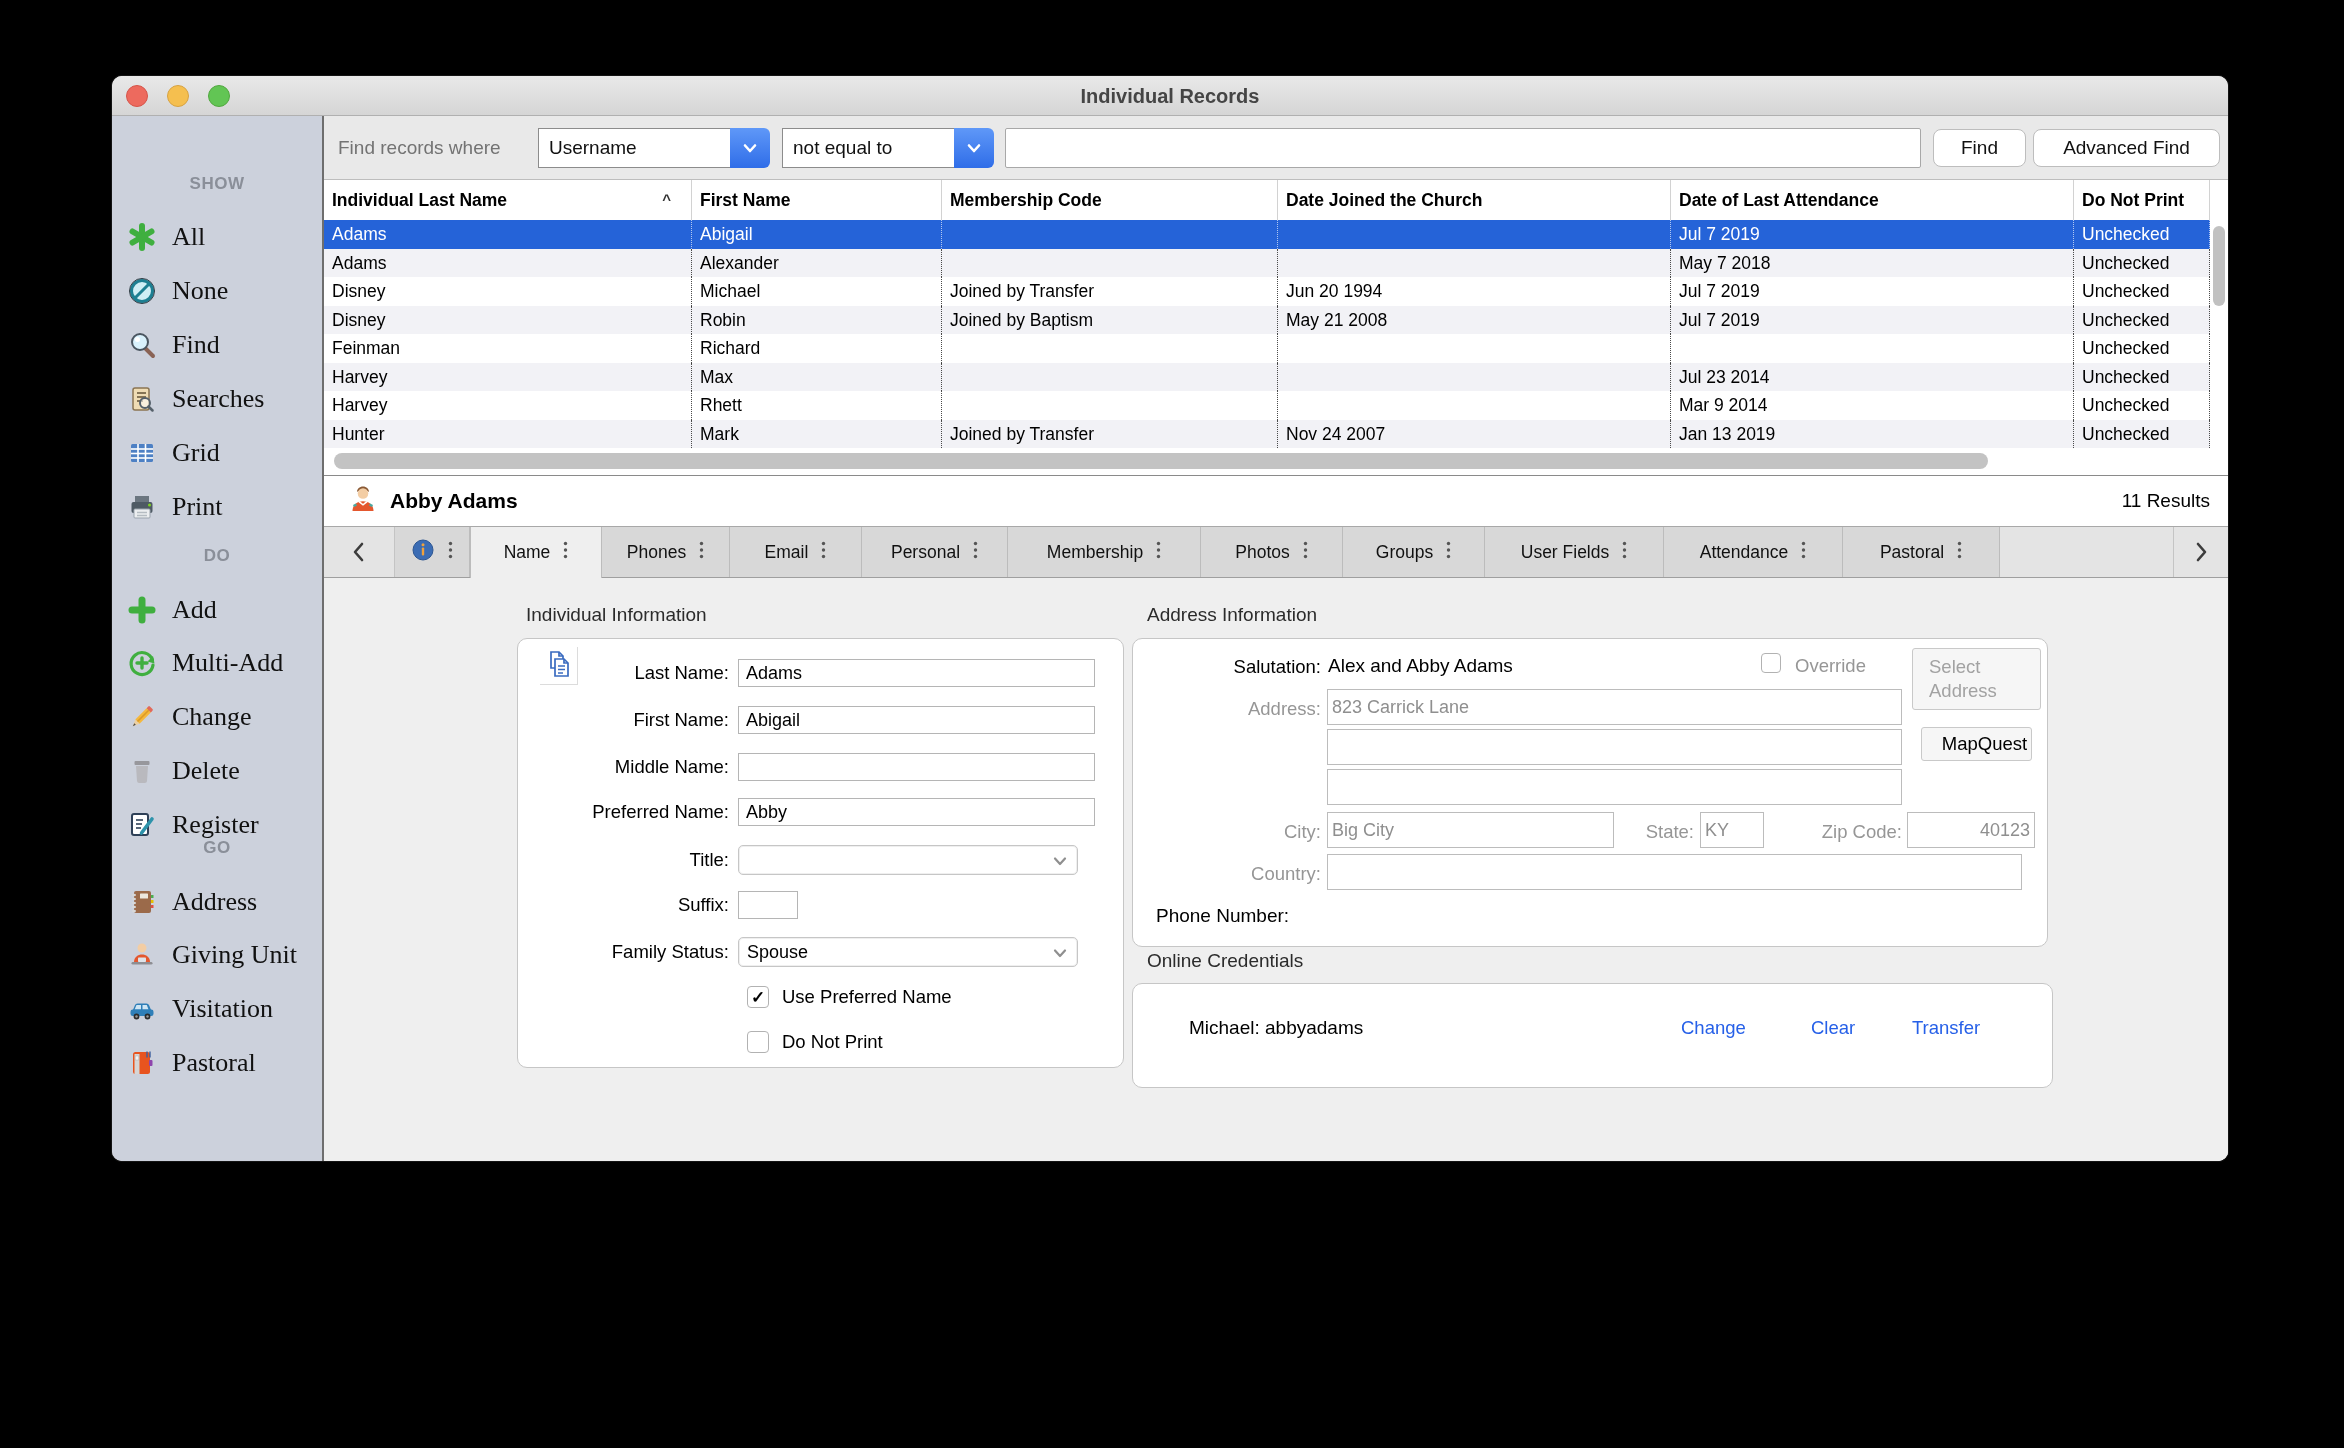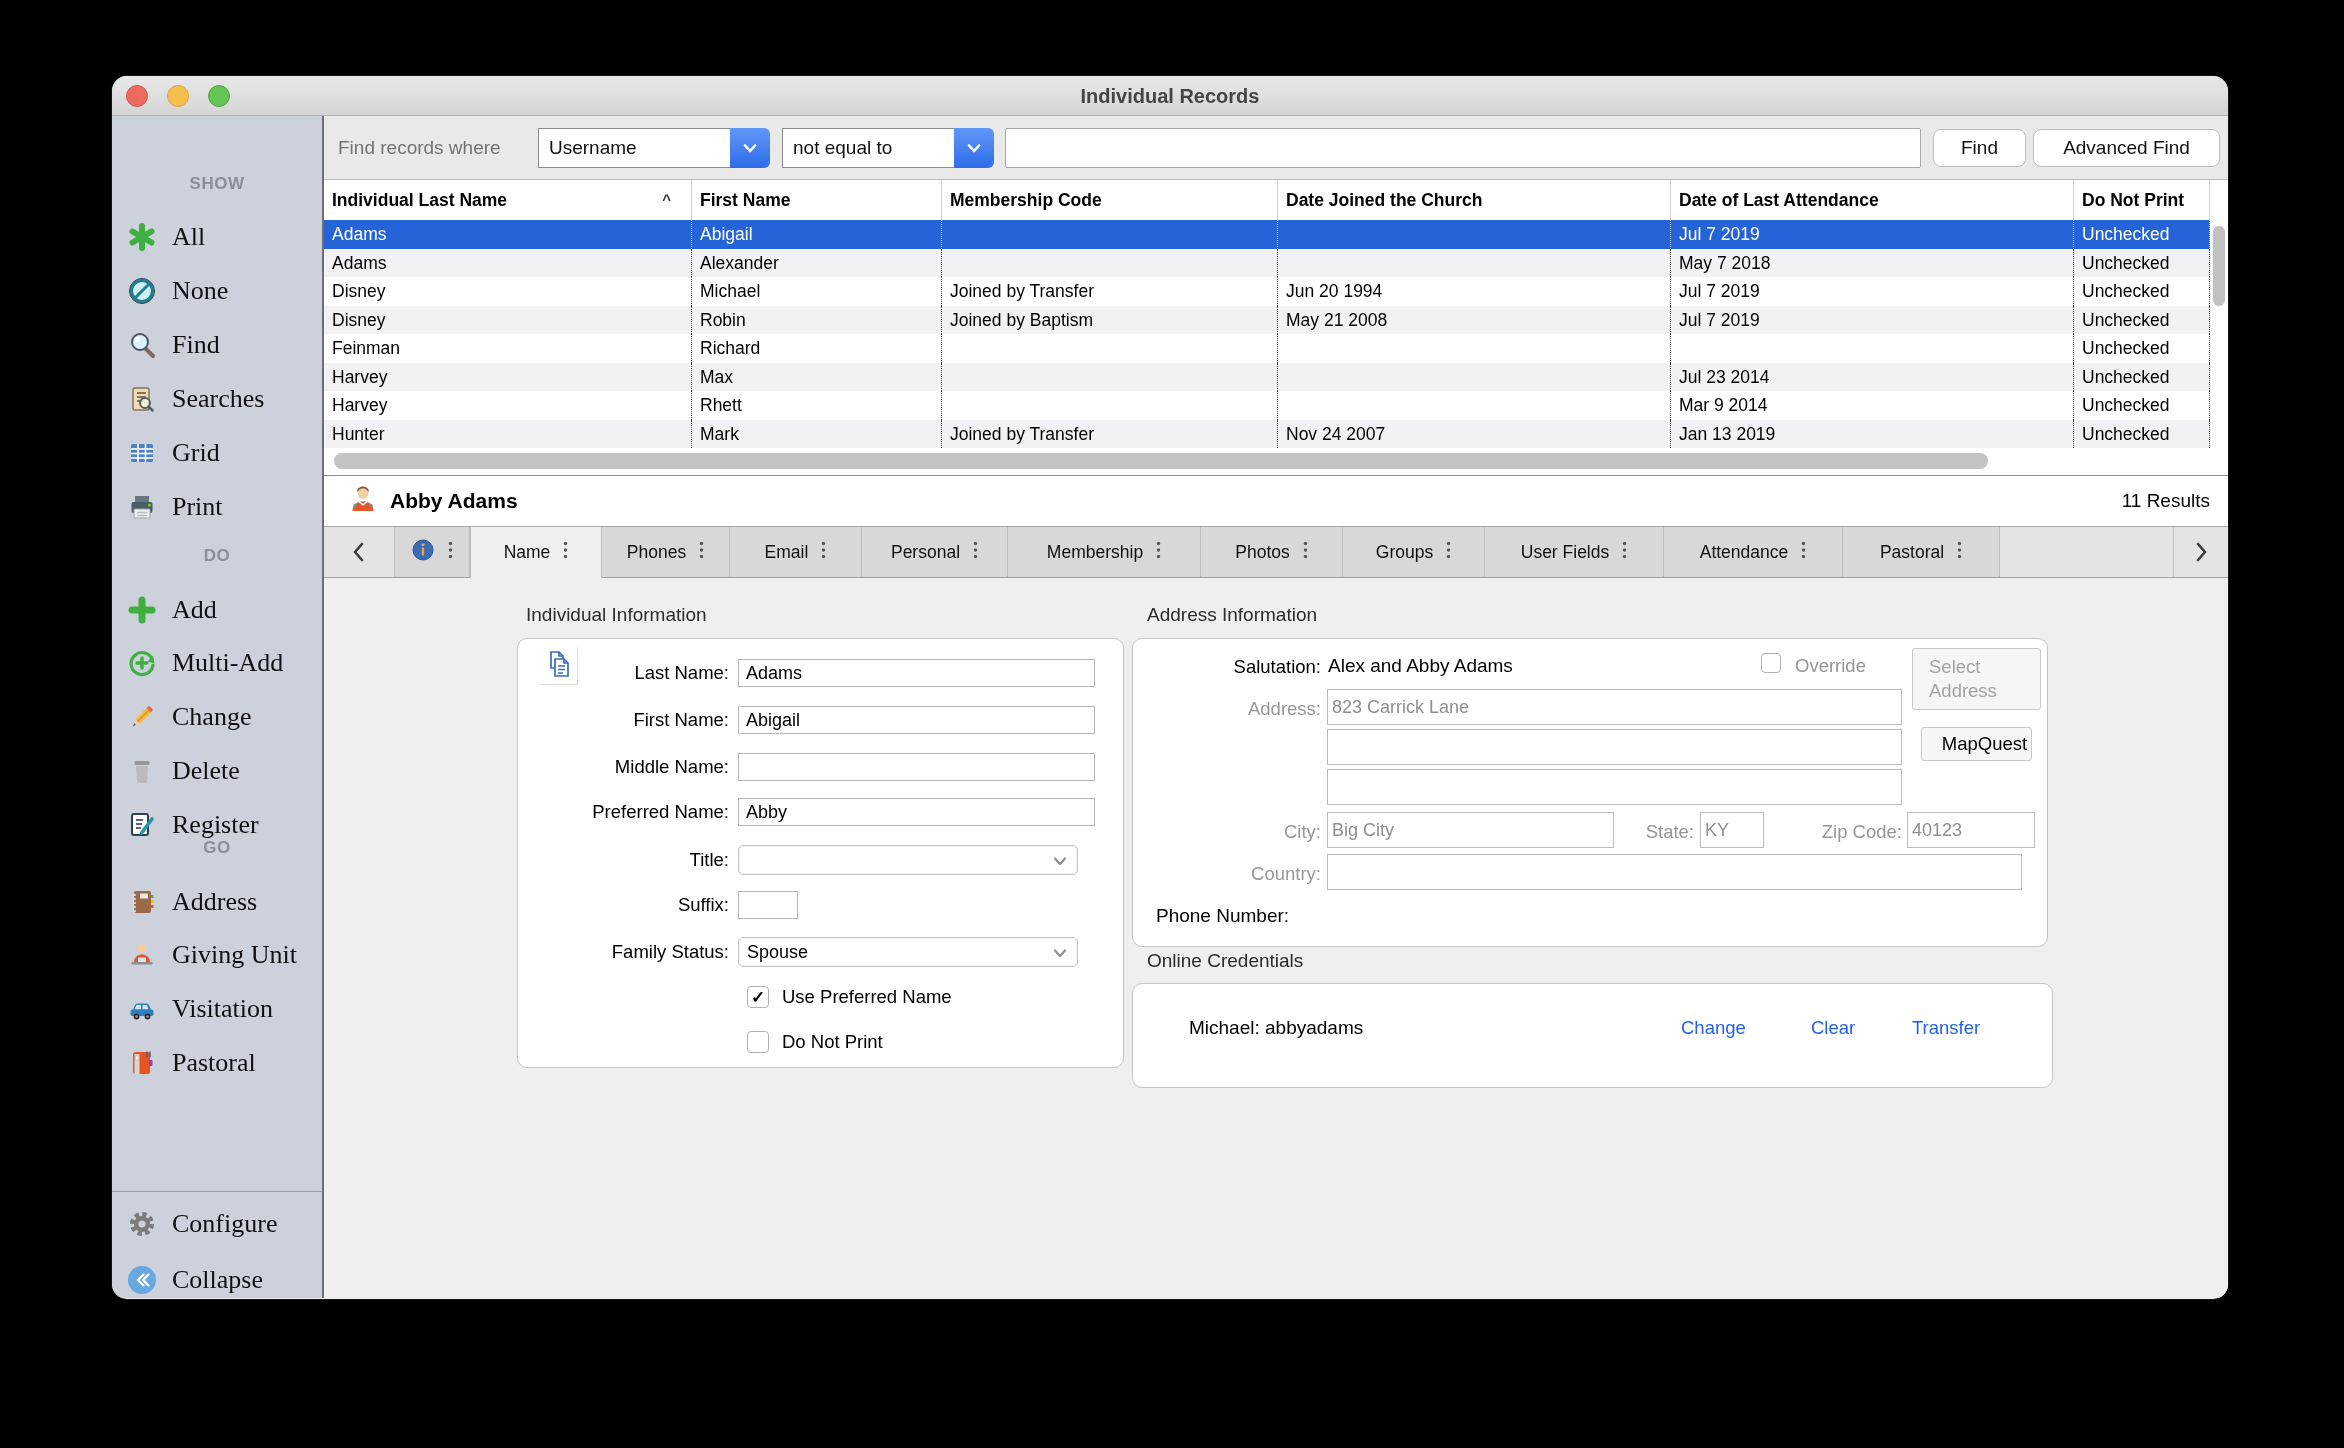--- a/index.html
+++ b/index.html
@@ -1,19 +1,19 @@
 <!DOCTYPE html>
 <html><head>
 <meta charset="utf-8">
 <style>
   * { margin:0; padding:0; box-sizing:border-box; }
   html,body { width:2344px; height:1448px; background:#000; overflow:hidden;
               font-family:"Liberation Sans", sans-serif; }
-  .window { position:absolute; left:112px; top:76px; width:2116px; height:1223px;
-            border-radius:15px; overflow:hidden; background:#efefef;
+  .window { position:absolute; left:112px; top:76px; width:2116px; height:1085px;
+            border-radius:10px; overflow:hidden; background:#efefef;
             box-shadow:0 0 0 1px rgba(255,255,255,0.08); }
   
   .titlebar { height:40px; background:linear-gradient(#e9e9e9,#d5d5d5);
               border-bottom:1px solid #b0b0b0; position:relative; }
   .tl { position:absolute; top:9px; width:22px; height:22px; border-radius:50%; }
   .tl.red    { left:14px;  background:#ed6a5e; border:1px solid #d55449; }
   .tl.yellow { left:55px;  background:#f5bf4f; border:1px solid #d6a243; }
   .tl.green  { left:96px;  background:#62c554; border:1px solid #51a73f; }
   .win-title { position:absolute; left:0; right:0; top:0; height:40px; line-height:40px;
                text-align:center; font-size:20px; font-weight:bold; color:#454545; }
@@ -672,21 +672,21 @@
           <span class="alab" style="left:0;top:59px;width:188px">Address:</span>
           <input class="ainput" style="left: 194px; top: 50px; width: 575px;" value="823 Carrick Lane">
           <div class="sbtn" style="left:788px;top:88px;width:111px;height:34px">MapQuest</div>
           <input class="ainput" style="left: 194px; top: 90px; width: 575px;" value="">
           <input class="ainput" style="left: 194px; top: 130px; width: 575px;" value="">
           <span class="alab" style="left:0;top:182px;width:188px">City:</span>
           <input class="ainput" style="left: 194px; top: 173px; width: 287px;" value="Big City">
           <span class="alab" style="left:491px;top:182px;width:70px">State:</span>
           <input class="ainput" style="left: 567px; top: 173px; width: 64px;" value="KY">
           <span class="alab" style="left:640px;top:182px;width:129px">Zip Code:</span>
-          <input class="ainput" style="left: 774px; top: 173px; width: 128px;" value="40123">
+          <input class="ainput" style="left: 774px; top: 173px; width: 128px; text-align: right;" value="40123">
           <span class="alab" style="left:0;top:224px;width:188px">Country:</span>
           <input class="ainput" style="left: 194px; top: 215px; width: 695px;" value="">
           <span class="plain" style="left:23px;top:266px;font-weight:bold;font-weight:normal">Phone Number:</span>
         </div>
 
         <div class="grouplabel" style="left:823px;top:372px">Online Credentials</div>
         <div class="panel" style="left:808px;top:405px;width:921px;height:105px">
           <span class="plain" style="left:56px;top:33px"><span>Michael:</span> <span>abbyadams</span></span>
           <span class="link" style="left:548px;top:33px">Change</span>
           <span class="link" style="left:678px;top:33px">Clear</span>

